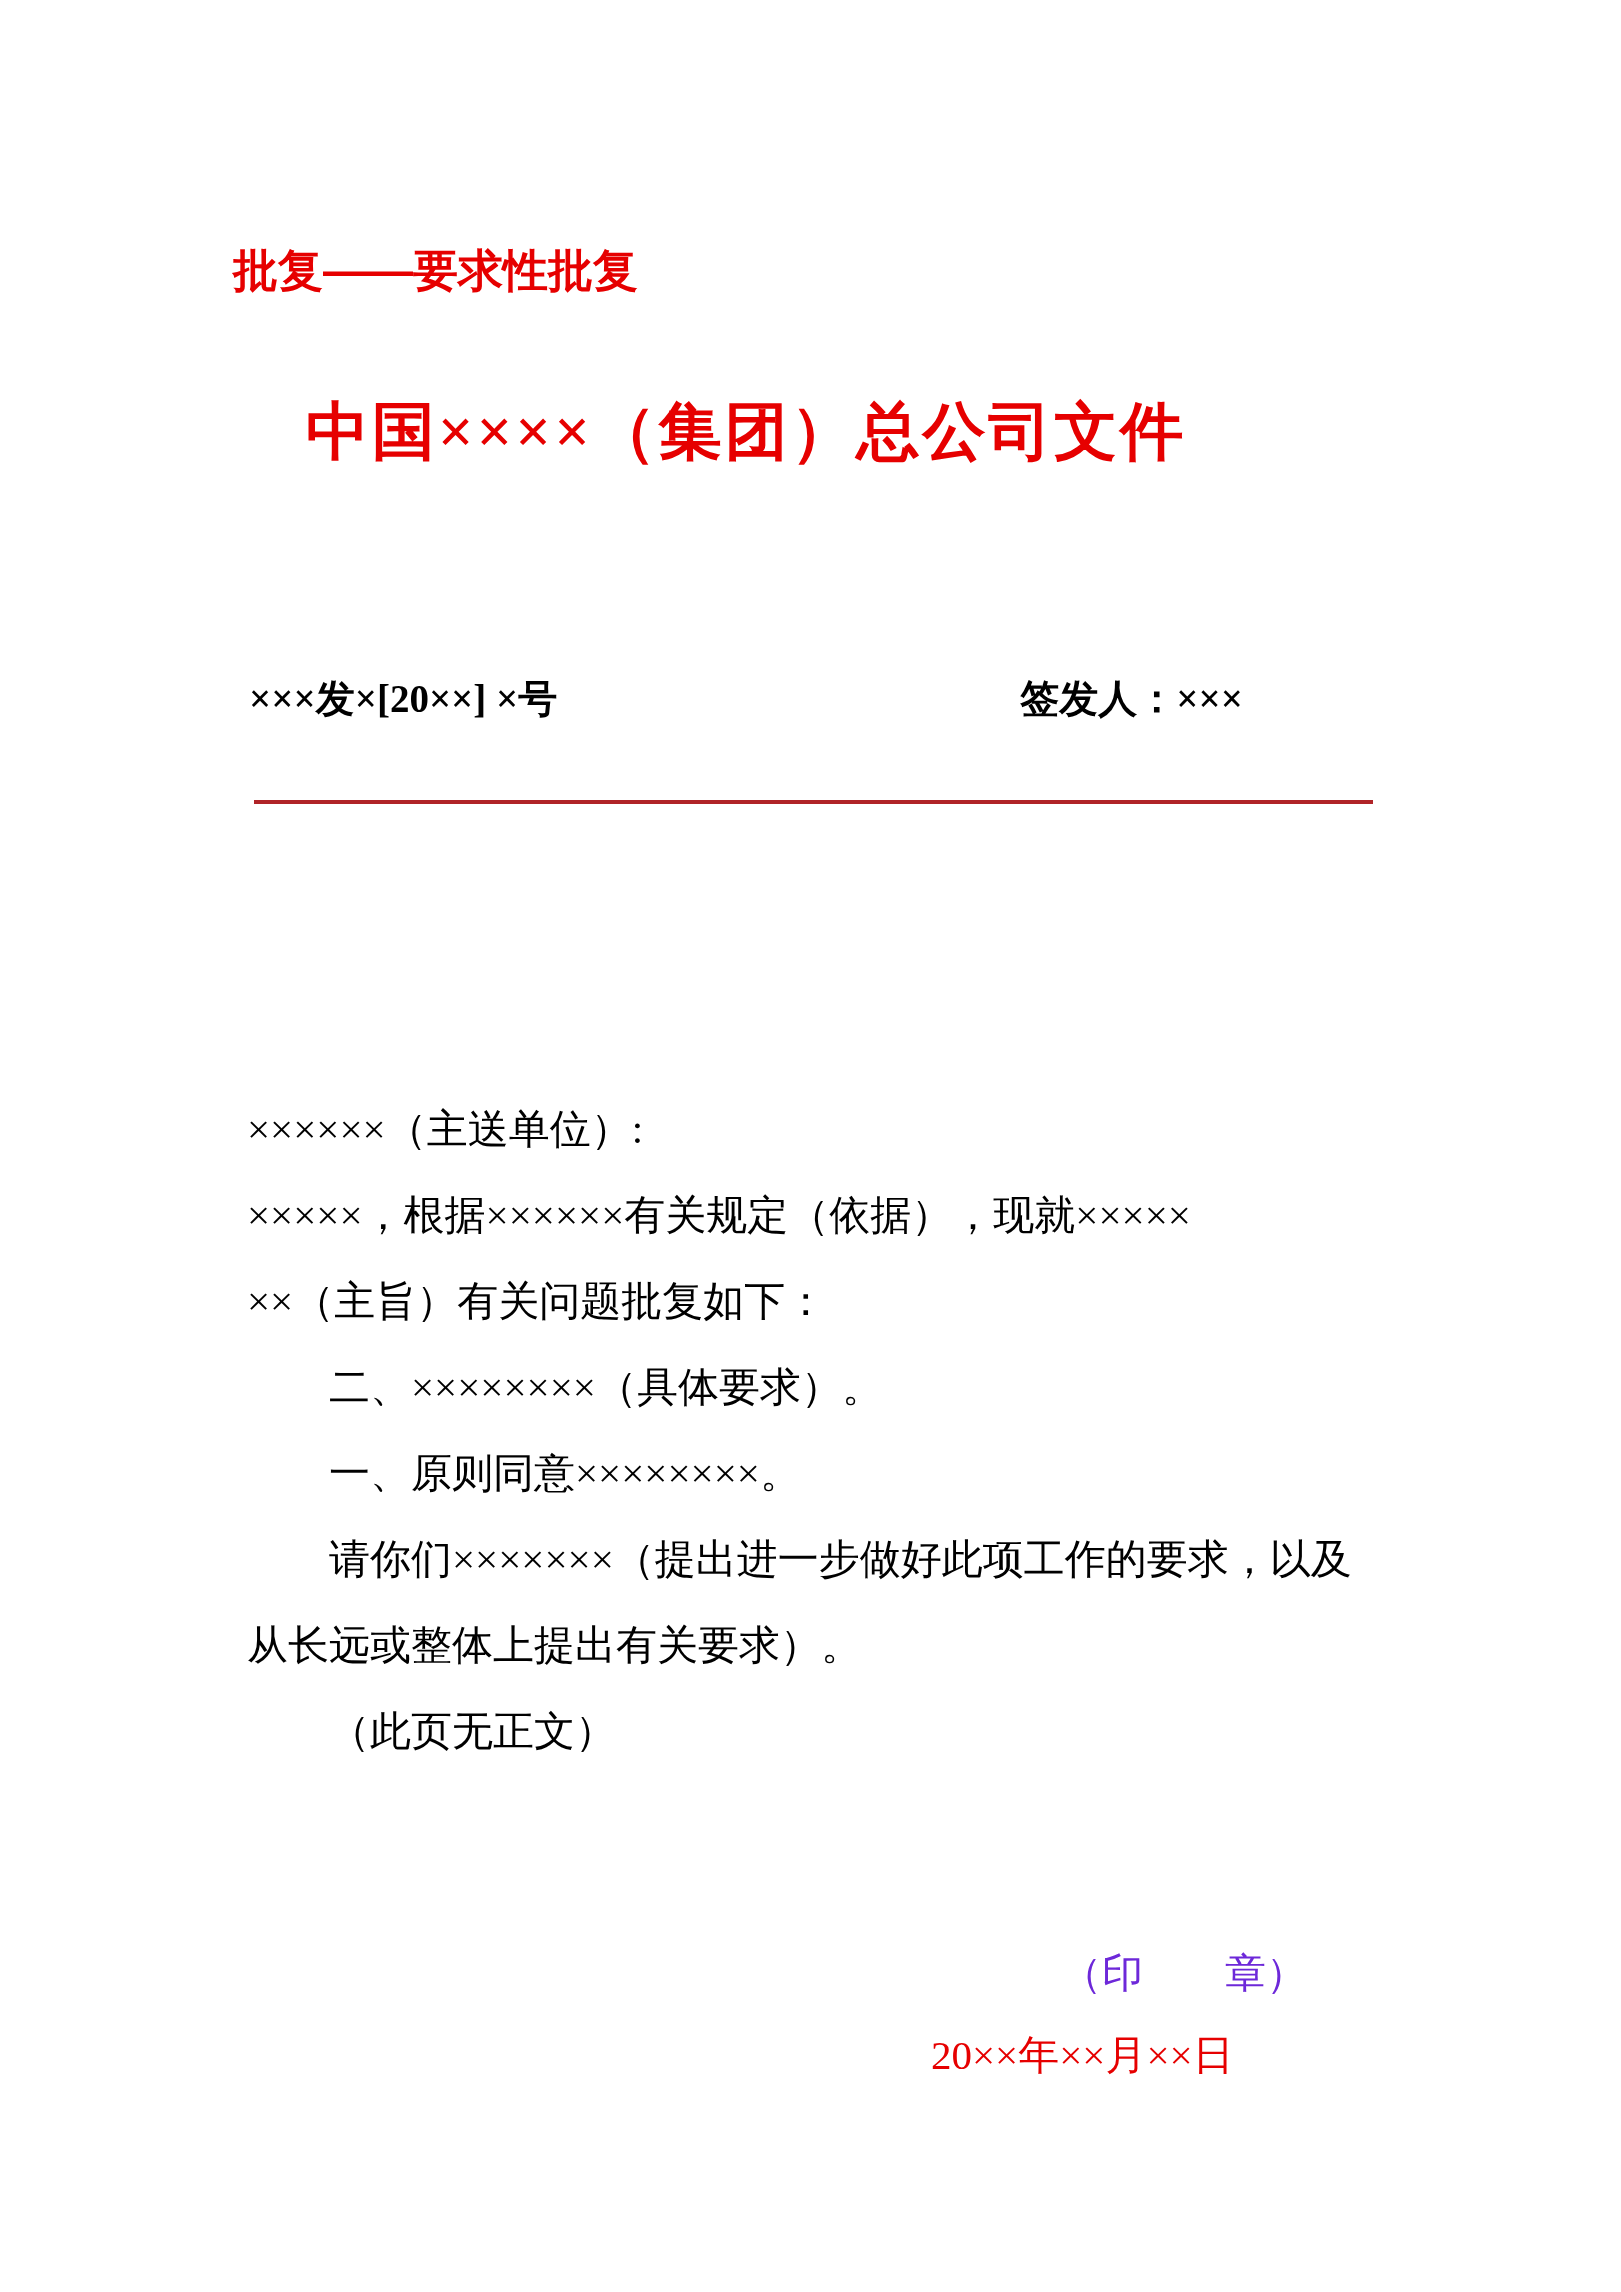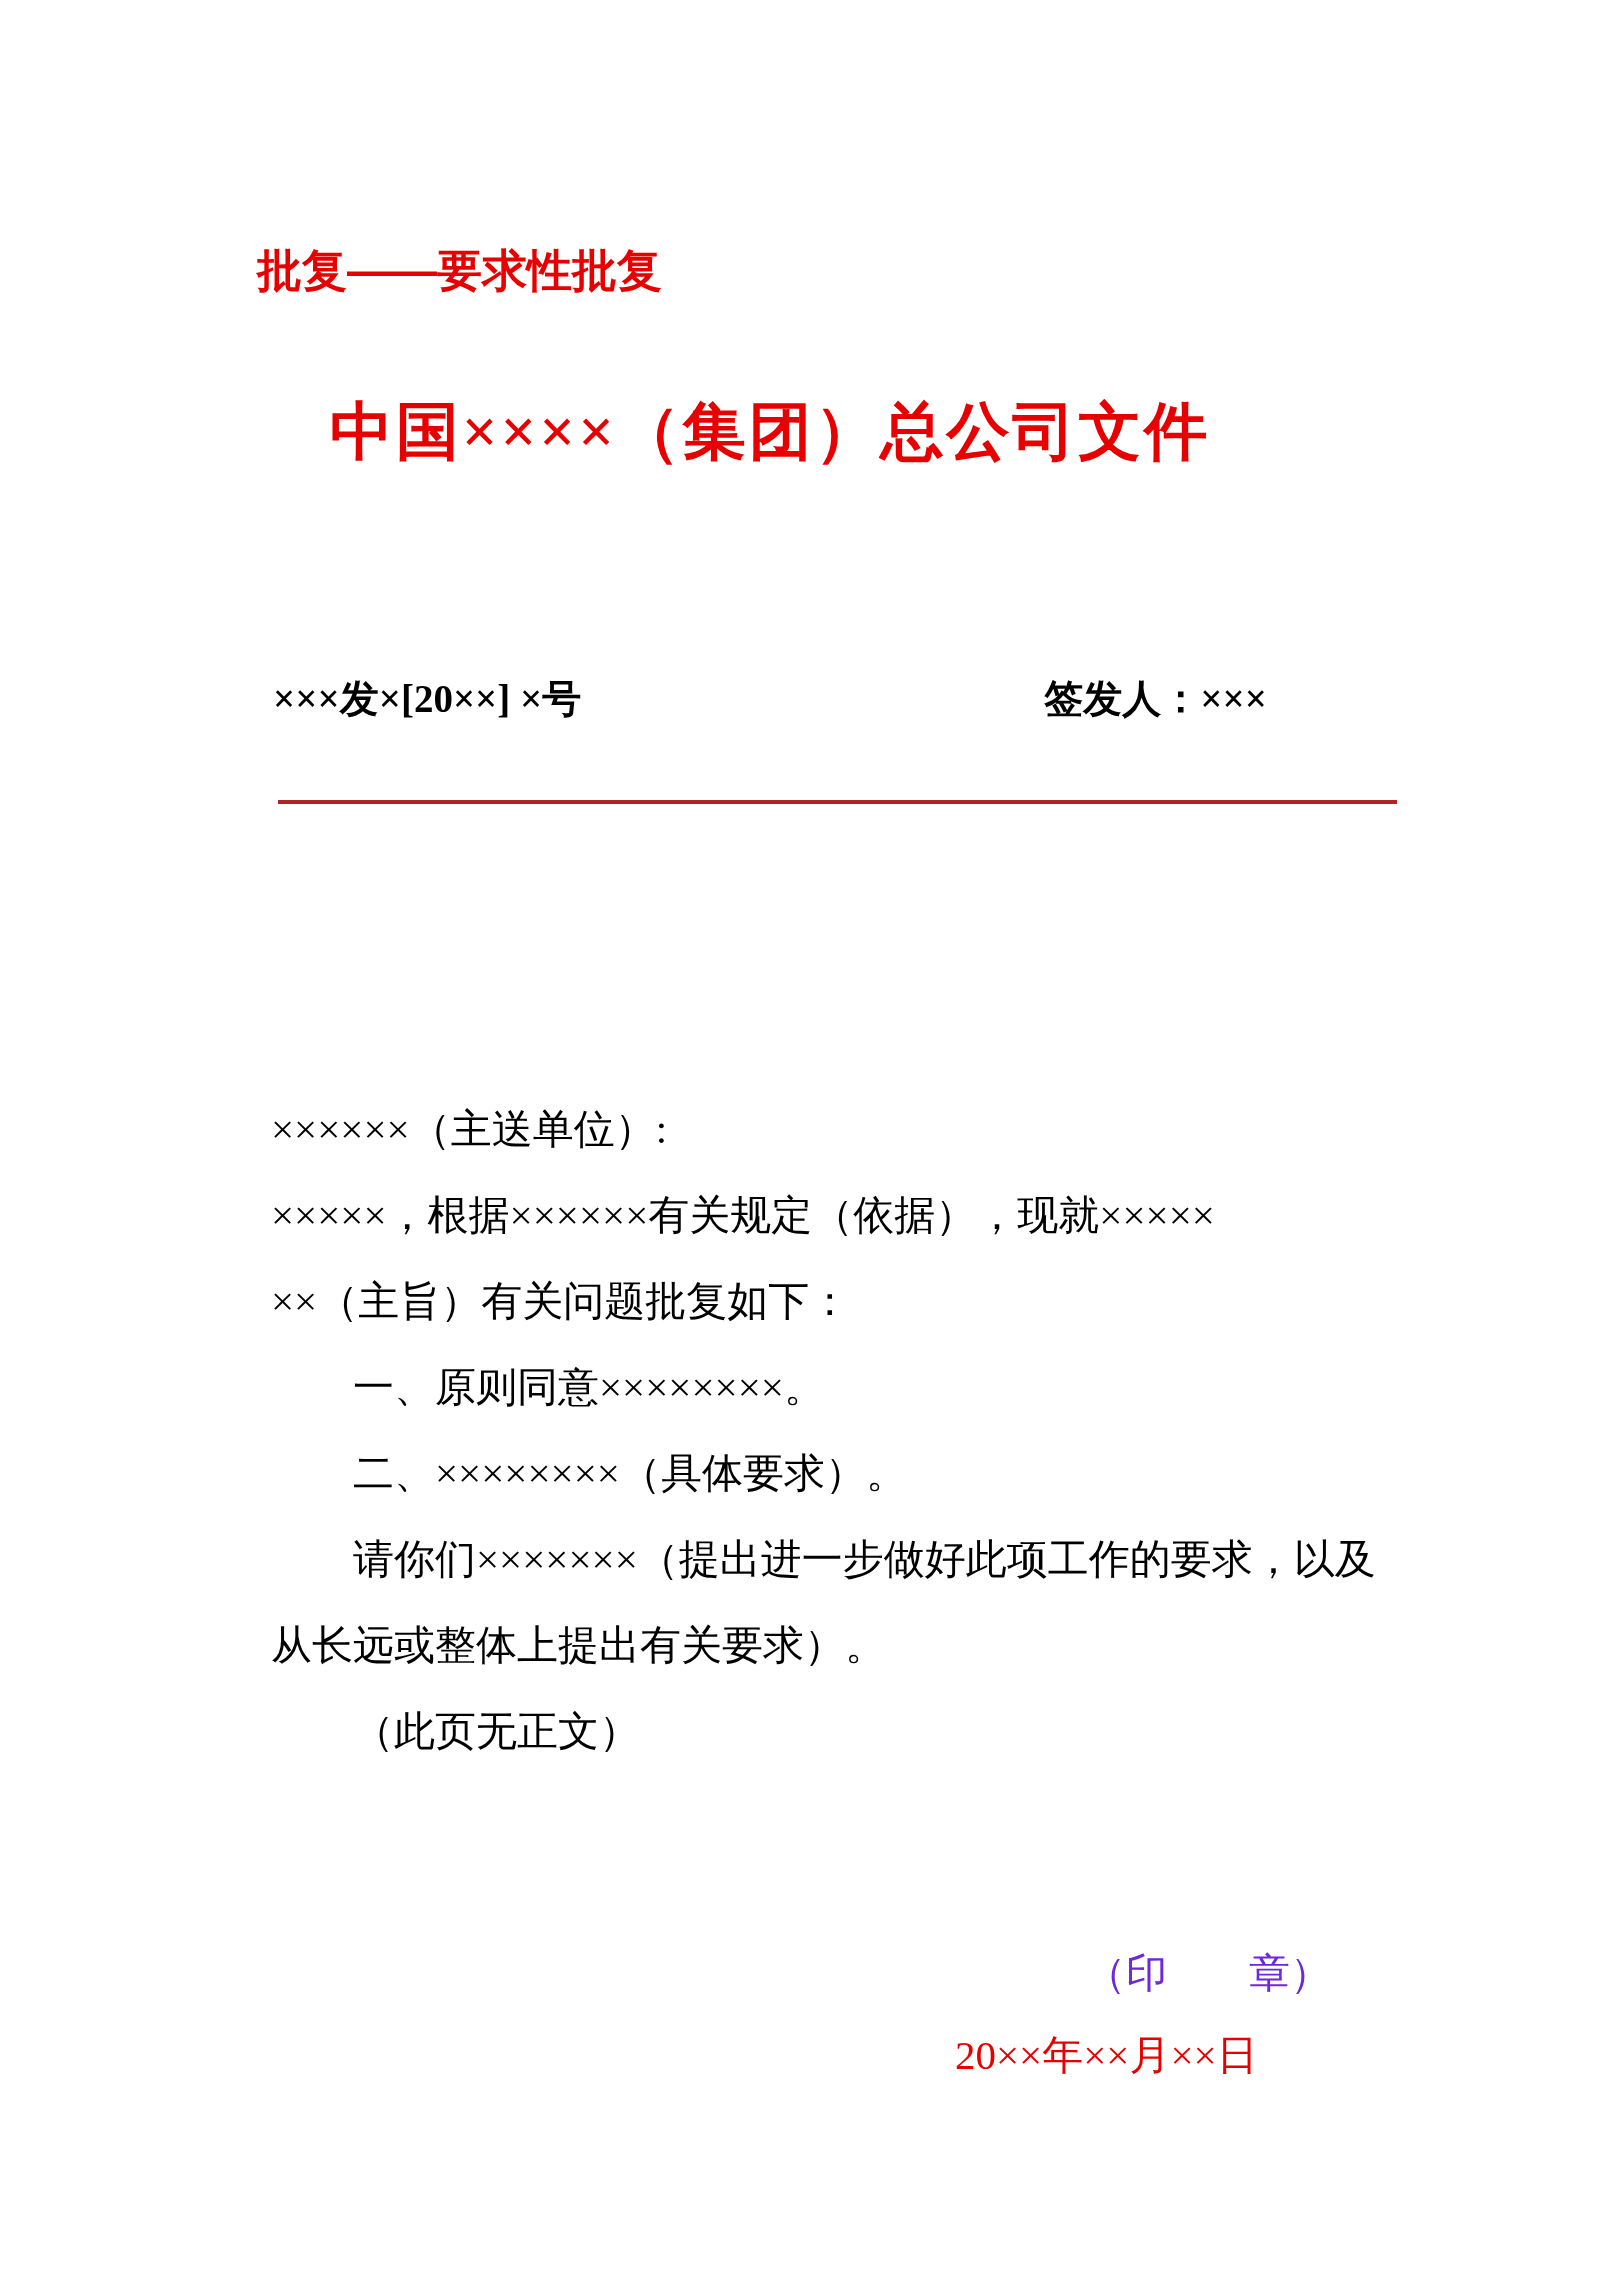--- a/index.html
+++ b/index.html
@@ -8,21 +8,20 @@
     background: #ffffff;
   }
   .page {
     position: relative;
     width: 1492px;
     height: 2293px;
     background: #ffffff;
     overflow: hidden;
     font-family: "Liberation Serif", "DejaVu Serif", serif;
     color: #000000;
-    margin-left: 24px;
   }
   
   .category-label {
     position: absolute;
     top: 245px;
     left: 233px;
     font-family: "Liberation Sans", "DejaVu Sans", sans-serif;
     font-size: 45px;
     font-weight: bold;
     color: #e60000;
@@ -132,22 +131,22 @@
     <span class="right">签发人：×××</span>
   </div>
 
   <div class="red-rule"></div>
 
 
   <div class="body-block">
     <div class="body-line">××××××（主送单位）:</div>
     <div class="body-line">×××××，根据××××××有关规定（依据），现就×××××</div>
     <div class="body-line">××（主旨）有关问题批复如下：</div>
+    <div class="body-line indent">二、××××××××（具体要求）。</div>
     <div class="body-line indent">一、原则同意××××××××。</div>
-    <div class="body-line indent">二、××××××××（具体要求）。</div>
     <div class="body-line indent">请你们×××××××（提出进一步做好此项工作的要求，以及</div>
     <div class="body-line">从长远或整体上提出有关要求）。</div>
     <div class="body-line indent">（此页无正文）</div>
   </div>
 
   <div class="seal-placeholder">（印　　章）</div>
 
   <div class="issue-date">20××年××月××日</div>
 
 </div>

